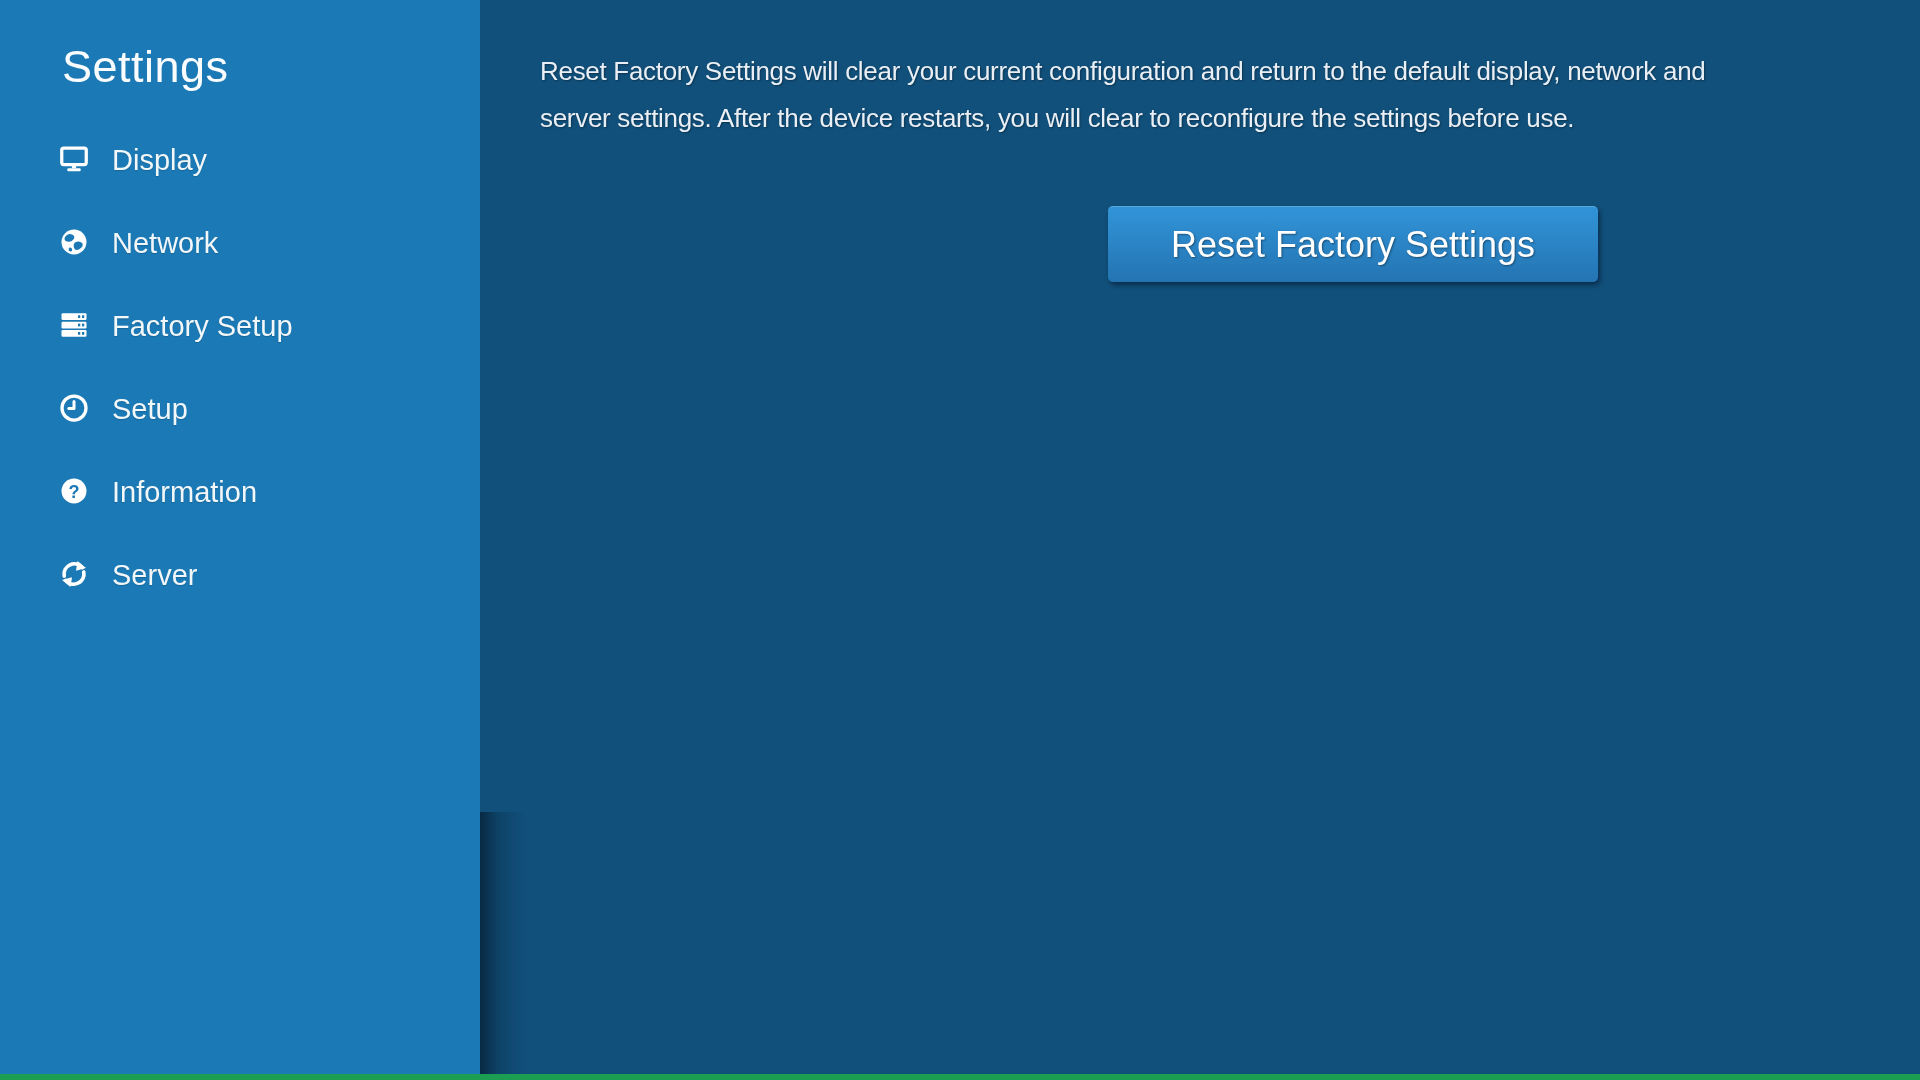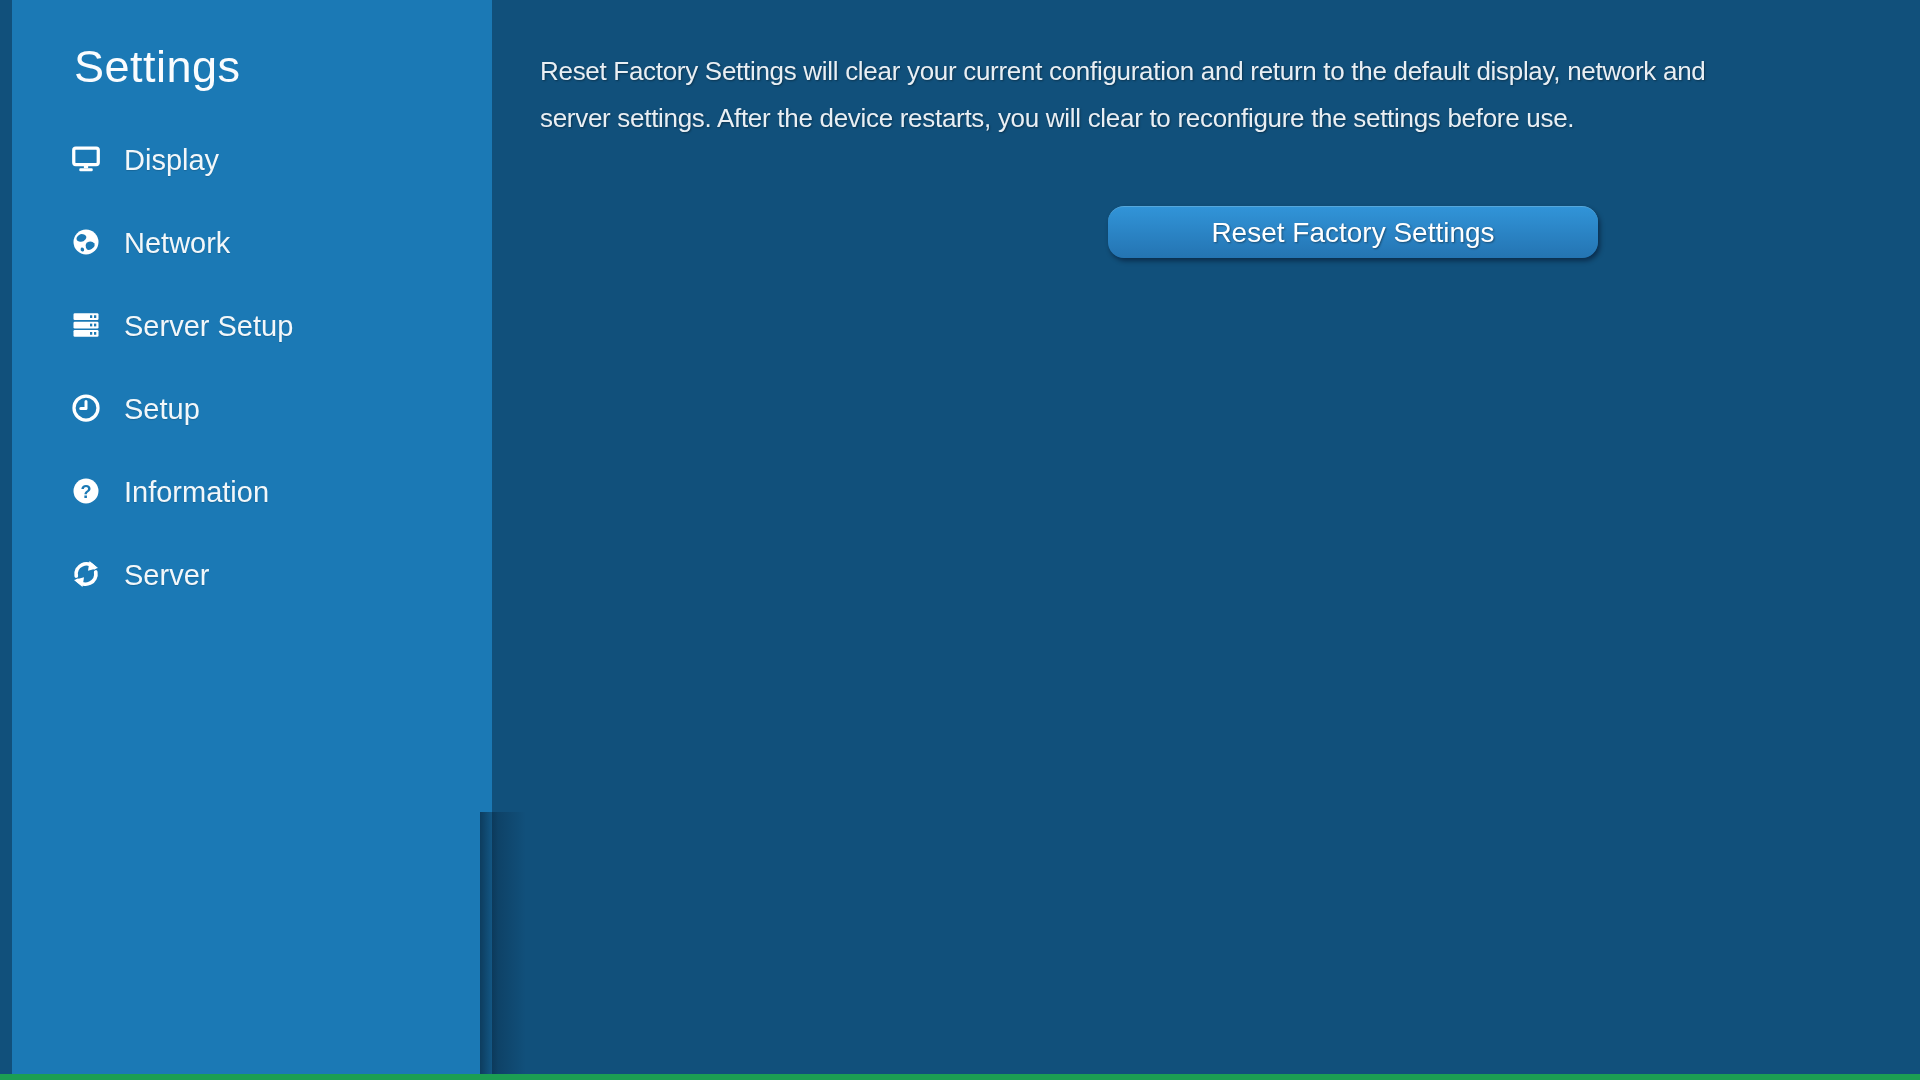--- a/index.html
+++ b/index.html
@@ -17,21 +17,21 @@
   body{
     font-family:"Liberation Sans",sans-serif;
     background:var(--main-bg,#11507B);
     position:relative;
     color:var(--text-color,#F2F7FA);
   }
   .screen{position:absolute;inset:0;}
 
   
   .sidebar{
-    position:absolute;left:12px;top:0;width:480px;height:1080px;
+    position:absolute;left:0;top:0;width:480px;height:1080px;
     background:var(--sidebar-bg,#1B79B5);
   }
   .sidebar-title{
     padding:38px 0 0 62px;
     font-size:45px;
     font-weight:400;
     line-height:58px;
     color:#FAFCFE;
     letter-spacing:.5px;
   }
@@ -82,29 +82,29 @@
     position:absolute;left:60px;top:48px;
     font-size:26px;
     line-height:47px;
     letter-spacing:-0.3px;
     color:#E9EFF4;
     text-shadow:1px 1px 2px rgba(0,0,0,0.35);
   }
   .description .line{white-space:nowrap;}
   .reset-btn{
     position:absolute;left:628px;top:206px;
-    width:490px;height:52px;
+    width:490px;height:76px;
     border:none;
     border-top:1px solid var(--btn-border,#55A7DC);
-    border-radius:16px;
+    border-radius:5px;
     background:linear-gradient(to bottom,var(--btn-top,#3194D8),var(--btn-bottom,#2474B2));
     box-shadow:2px 3px 5px rgba(0,0,20,0.45);
     color:#FFFFFF;
     font-family:"Liberation Sans",sans-serif;
-    font-size:28px;
+    font-size:36px;
     text-shadow:1px 1px 2px rgba(0,0,0,0.4);
     cursor:pointer;
     display:flex;align-items:center;justify-content:center;
   }
 
   
   .edge-shadow{
     position:absolute;left:480px;top:812px;bottom:6px;width:46px;
     background:linear-gradient(to right,rgba(0,5,15,0.52),rgba(0,5,15,0.18) 40%,rgba(0,5,15,0));
     pointer-events:none;
@@ -160,21 +160,21 @@
             <g fill="#1B79B5">
               <rect x="15.2" y="4.2" width="1.8" height="2.2"></rect>
                 <rect x="18.4" y="4.2" width="1.8" height="2.2"></rect>
               <rect x="15.2" y="10.9" width="1.8" height="2.2"></rect>
                 <rect x="18.4" y="10.9" width="1.8" height="2.2"></rect>
               <rect x="15.2" y="17.6" width="1.8" height="2.2"></rect>
                 <rect x="18.4" y="17.6" width="1.8" height="2.2"></rect>
             </g>
           </svg>
         </span>
-        <span class="label">Server Setup</span>
+        <span class="label">Factory Setup</span>
       </div>
 
       <div class="menu-item">
         <span class="icon">
           <svg viewBox="0 0 24 24" width="30" height="30">
             <circle cx="12" cy="12" r="9.6" fill="none" stroke="#fff" stroke-width="2.6"></circle>
             <path d="M12 6.8 L12 12.4 L7.8 12.4" fill="none" stroke="#fff" stroke-width="2.4" stroke-linecap="round" stroke-linejoin="round"></path>
           </svg>
         </span>
         <span class="label">Setup</span>

